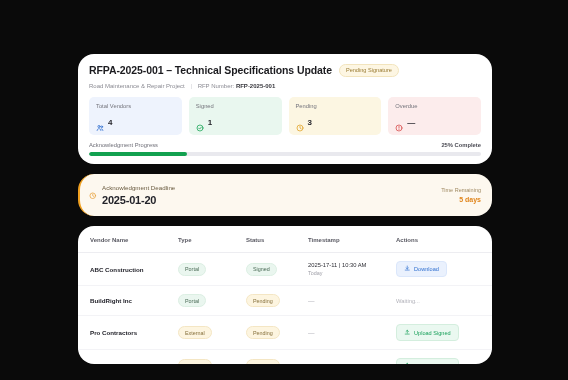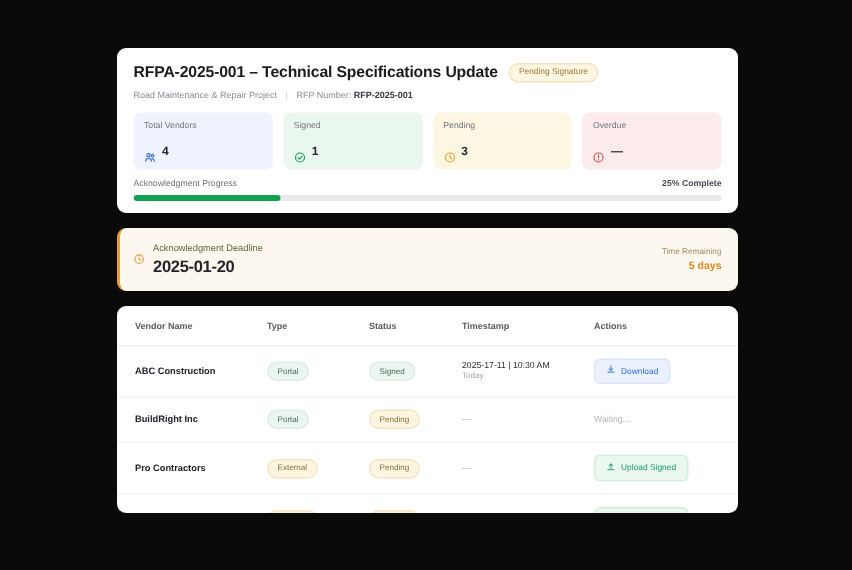--- a/index.html
+++ b/index.html
@@ -7,22 +7,23 @@
     width: 568px; height: 380px;
     background: #0a0a0a;
     font-family: "Liberation Sans", sans-serif;
     overflow: hidden;
   }
   .page { position: relative; width: 568px; height: 380px; background: #0a0a0a; }
 
   .card {
     position: absolute;
     background: #ffffff;
-    border-radius: 6px;
+    border-radius: 16px;
     overflow: hidden;
+    margin-top: 22px;
   }
 
   
   #header-card { left: 78px; top: 32px; width: 414px; height: 110px; }
   .hdr-pad { padding: 10px 11px 0 11px; }
   .title-row { display: flex; align-items: center; gap: 7px; }
   .doc-title {
     font-size: 10.5px; font-weight: bold; color: #1b1b1f; letter-spacing: -0.1px;
     white-space: nowrap;
   }

